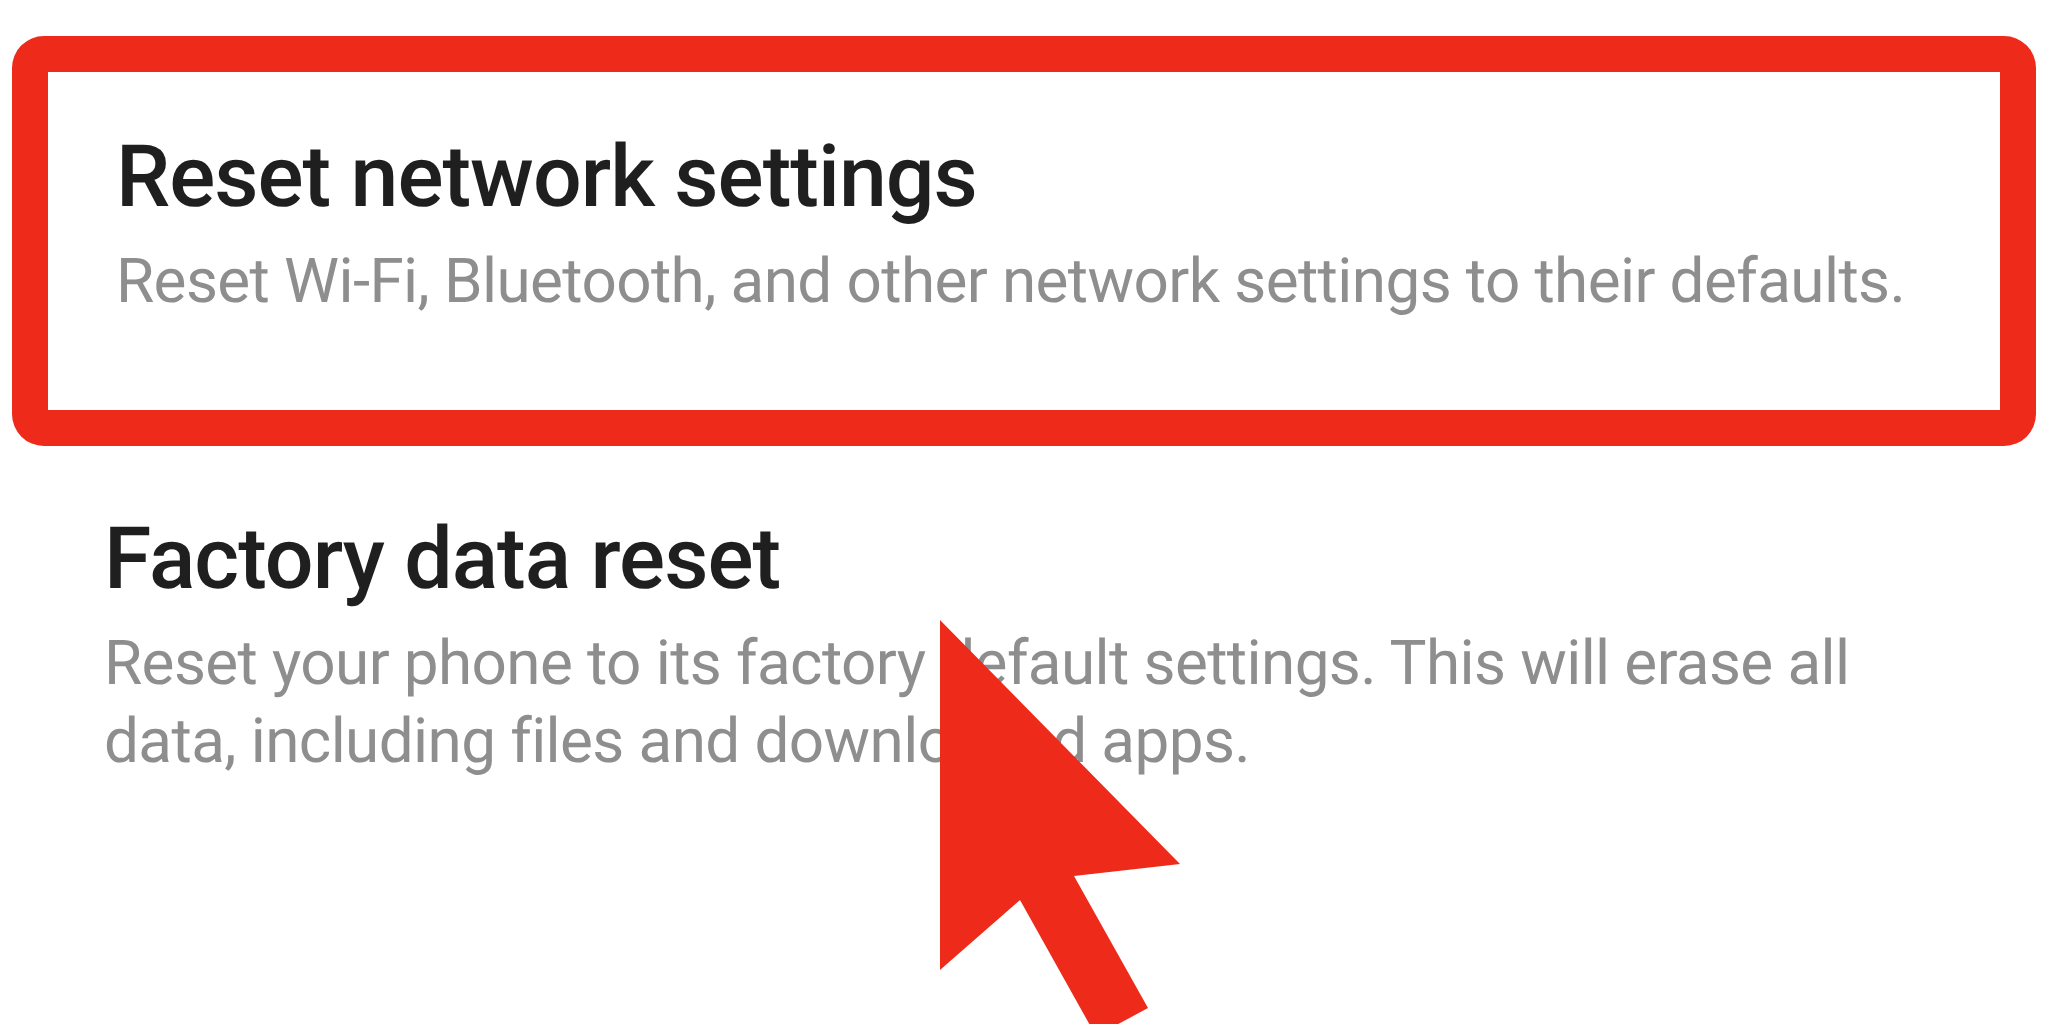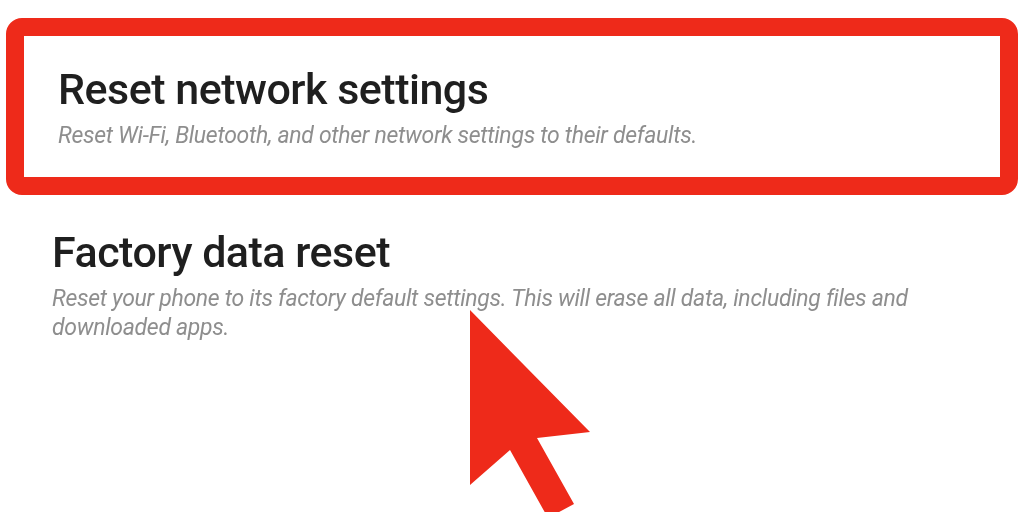--- a/index.html
+++ b/index.html
@@ -16,35 +16,34 @@
     position: relative;
   }
   .settings-item {
     padding: 28px 72px 28px 52px;
     background: #ffffff;
   }
   .highlighted {
     border: 18px solid #ee2a1a;
     border-radius: 16px;
     margin: 18px 6px 10px 6px;
-    padding: 28px 34px 26px 34px;
+    padding: 28px 34px 44px 34px;
   }
   .item-title {
     font-size: 43px;
     font-weight: 500;
     color: #1f1f1f;
     letter-spacing: -0.5px;
     margin-bottom: 8px;
   }
   .item-description {
-    font-size: 23px;
+    font-size: 31px;
     color: #8e8e8e;
     line-height: 1.25;
     letter-spacing: -0.3px;
-    font-style: italic;
   }
   .second-item {
     padding-top: 22px;
   }
   .cursor-arrow {
     position: absolute;
     left: 390px;
     top: 310px;
     pointer-events: none;
     z-index: 10;

